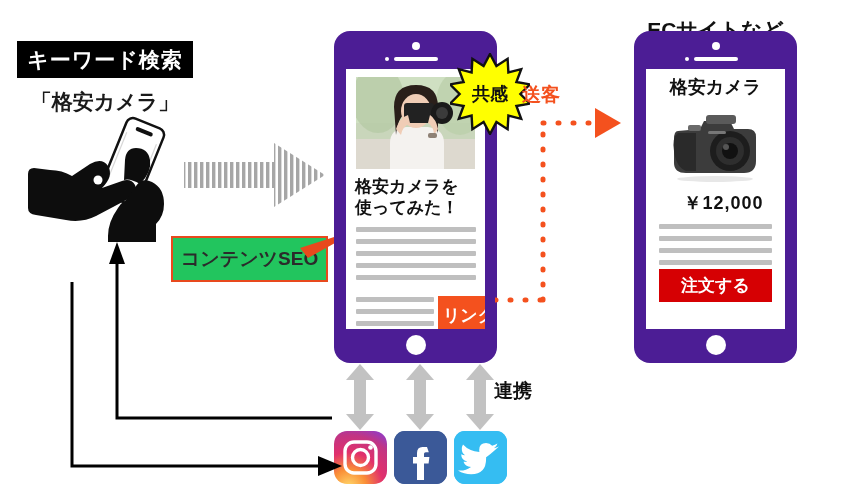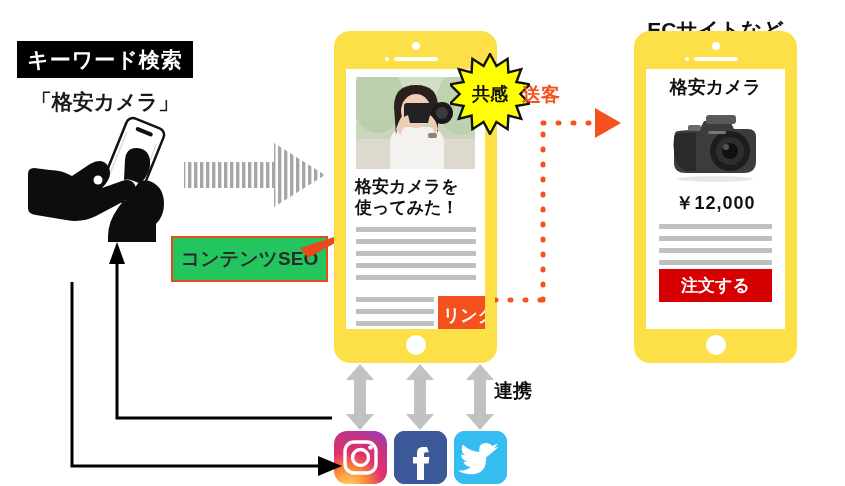--- a/index.html
+++ b/index.html
@@ -45,21 +45,21 @@
 
   
   .site-title{
     font-size:21px;font-weight:bold;color:#111;text-align:center;
   }
   #title-media{left:330px;top:2px;width:175px;}
   #title-ec{left:628px;top:16px;width:175px;}
 
   
   .phone{
-    background:#fde047;border-radius:16px;
+    background:#4c1d95;border-radius:16px;
   }
   #phone1{left:334px;top:31px;width:163px;height:332px;}
   #phone2{left:634px;top:31px;width:163px;height:332px;}
   .phone .cam-dot{
     position:absolute;left:50%;top:11px;margin-left:-4px;
     width:8px;height:8px;border-radius:50%;background:#fff;
   }
   .phone .speaker{
     position:absolute;left:50%;top:26px;margin-left:-22px;
     width:44px;height:4px;border-radius:2px;background:#fff;
@@ -100,21 +100,21 @@
   
   #p2-head{
     position:absolute;left:0;top:6px;width:100%;text-align:center;
     font-size:18px;font-weight:bold;color:#111;
   }
   #p2-photo{
     position:absolute;left:18px;top:34px;width:103px;height:80px;
   }
   #p2-price{
     position:absolute;left:0;top:122px;width:100%;text-align:center;
-    font-size:18px;font-weight:bold;color:#111;letter-spacing:1px;
+    font-size:18px;font-weight:bold;color:#111;letter-spacing:1px;padding-left:8px;
   }
   #p2-lines{left:13px;top:155px;width:113px;}
   #order-btn{
     position:absolute;left:13px;top:200px;width:113px;height:33px;
     background:#d60003;color:#fff;
     display:flex;align-items:center;justify-content:center;
     font-size:17px;font-weight:bold;
   }
 
   

